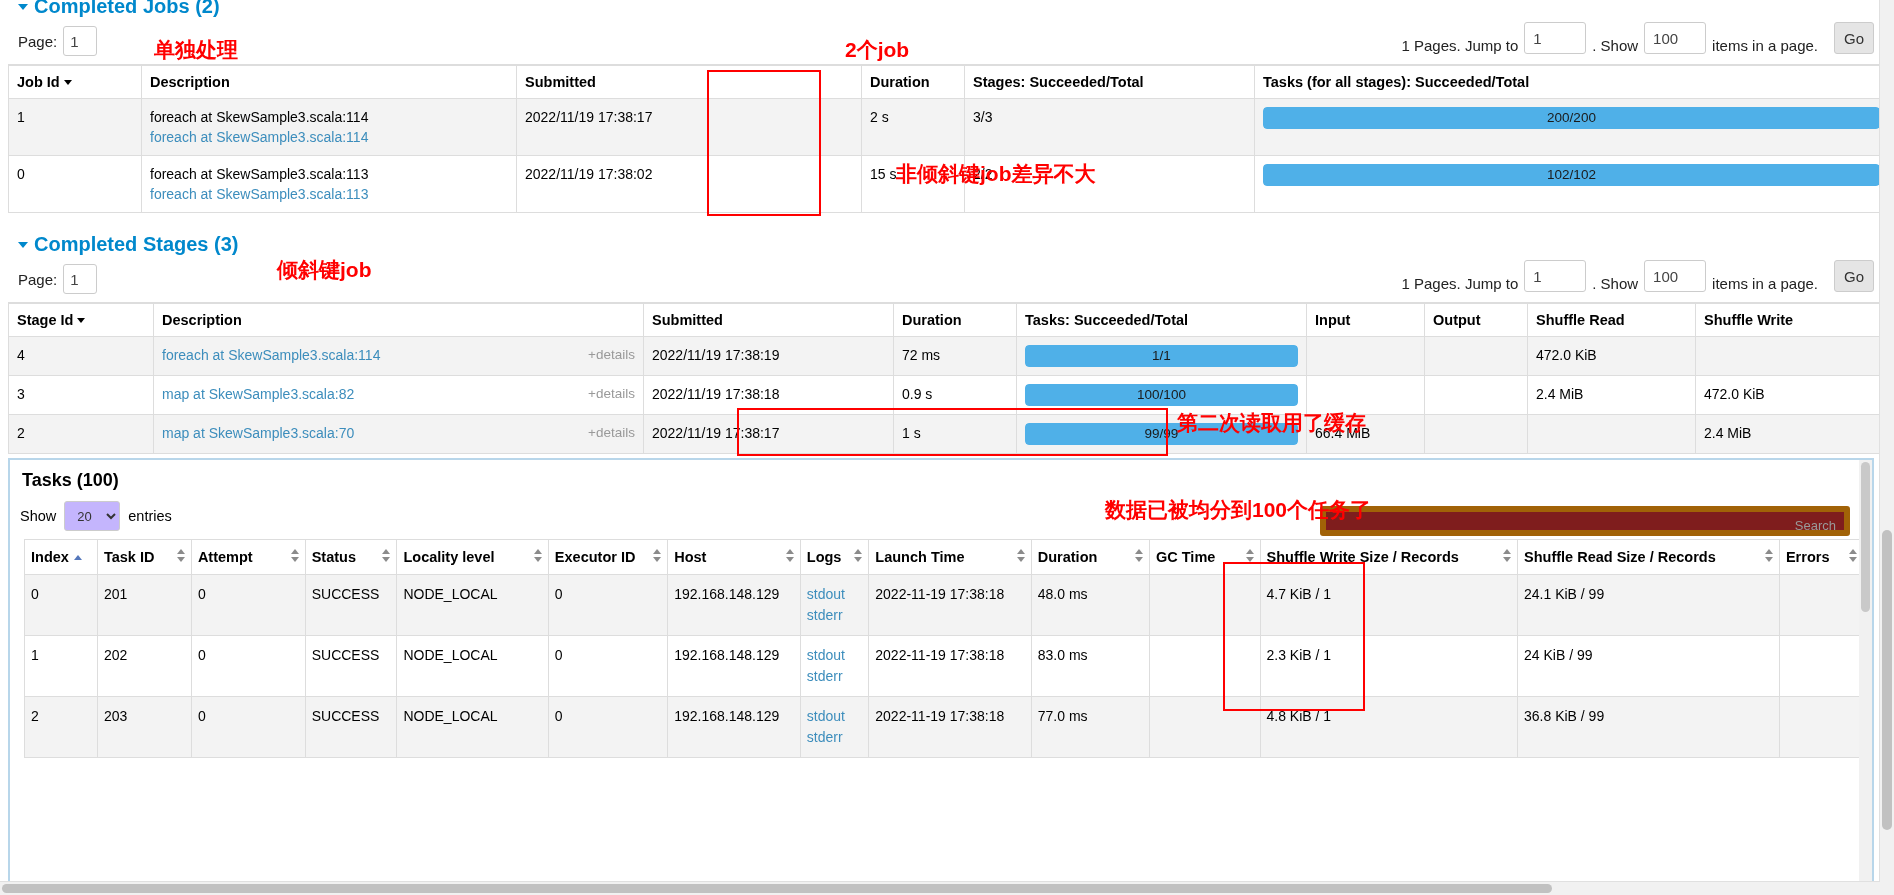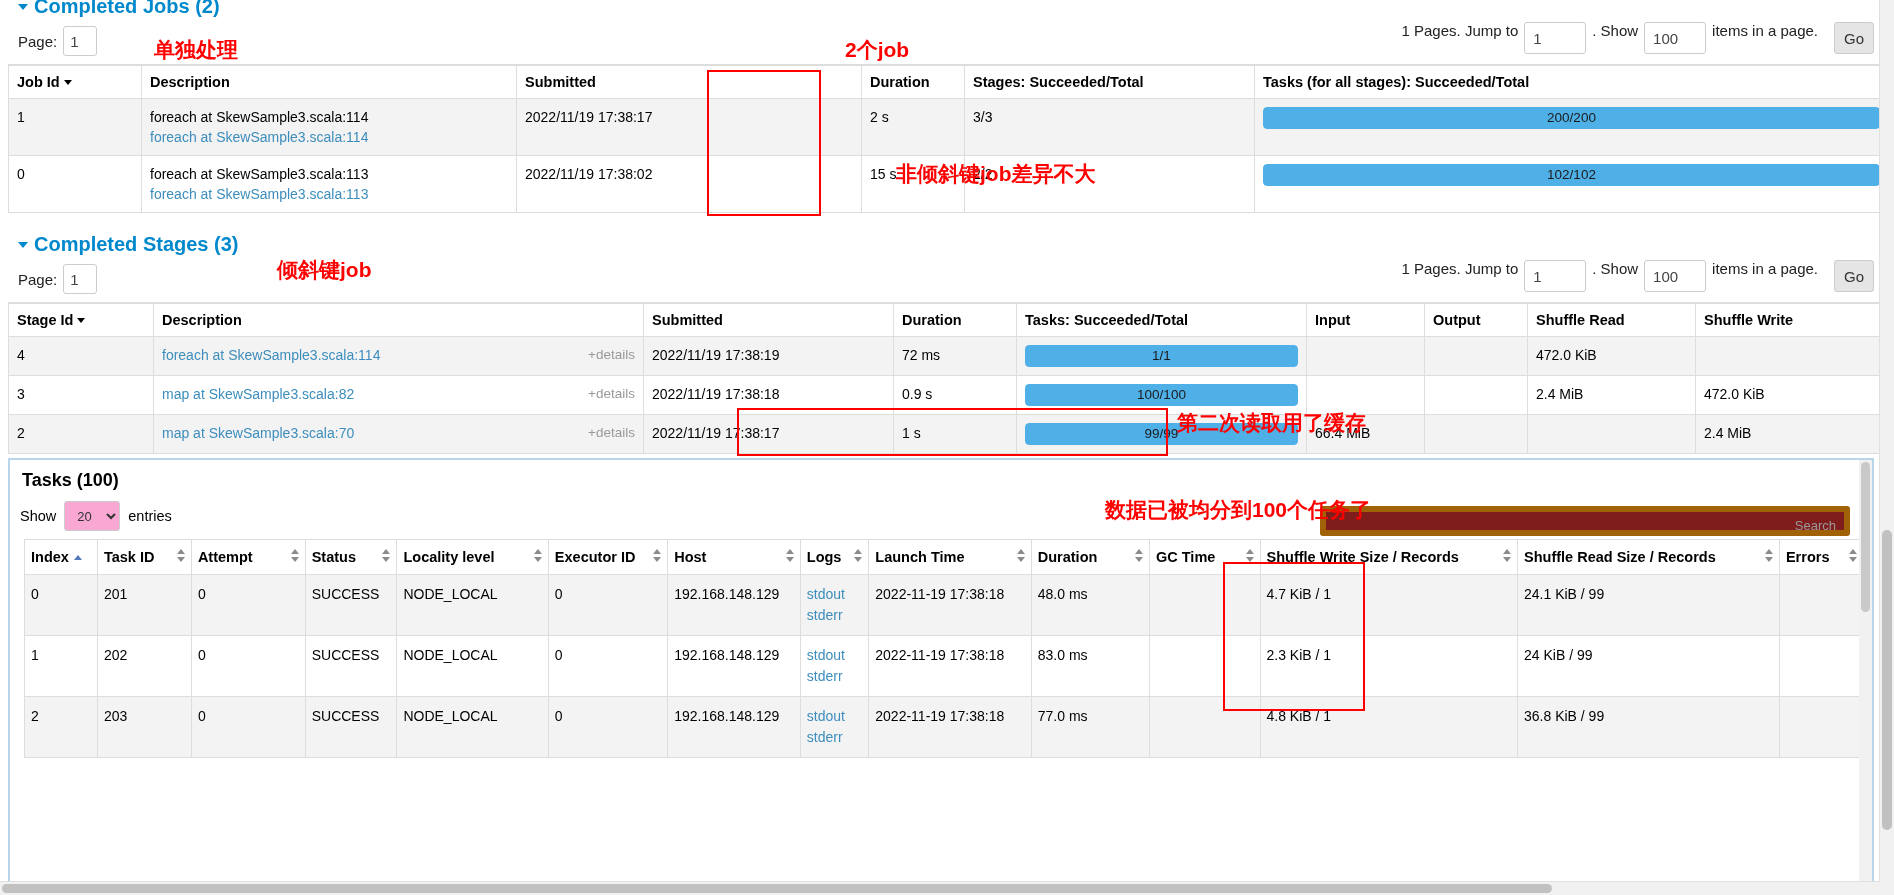--- a/index.html
+++ b/index.html
@@ -56,21 +56,21 @@
     box-sizing: border-box;
     color: #444;
     background: #fff;
     font-family: "Liberation Sans", sans-serif;
   }
   .jumpbar {
     position: absolute;
     right: 14px;
     top: 4px;
     display: flex;
-    align-items: flex-start;
+    align-items: flex-end;
     font-size: 15px;
     color: #222;
     margin-left: 13px;
   }
   .jumpbar .jtxt { margin: 0 6px; white-space: nowrap; }
   .jump-input {
     width: 62px; height: 32px;
     border: 1px solid #cccccc;
     border-radius: 3px;
     font-size: 15px;
@@ -193,21 +193,21 @@
     font-size: 14.5px;
     display: flex;
     align-items: center;
   }
   .entries-select {
     margin: 0 8px;
     width: 56px;
     height: 30px;
     border: 1px solid #cccccc;
     border-radius: 3px;
-    background: #f9a8d4;
+    background: #c4b5fd;
     font-size: 13px;
     padding-left: 8px;
     box-sizing: border-box;
     font-family: "Liberation Sans", sans-serif;
     color: #333;
   }
   .search-box {
     position: absolute;
     right: 22px;
     top: 46px;

